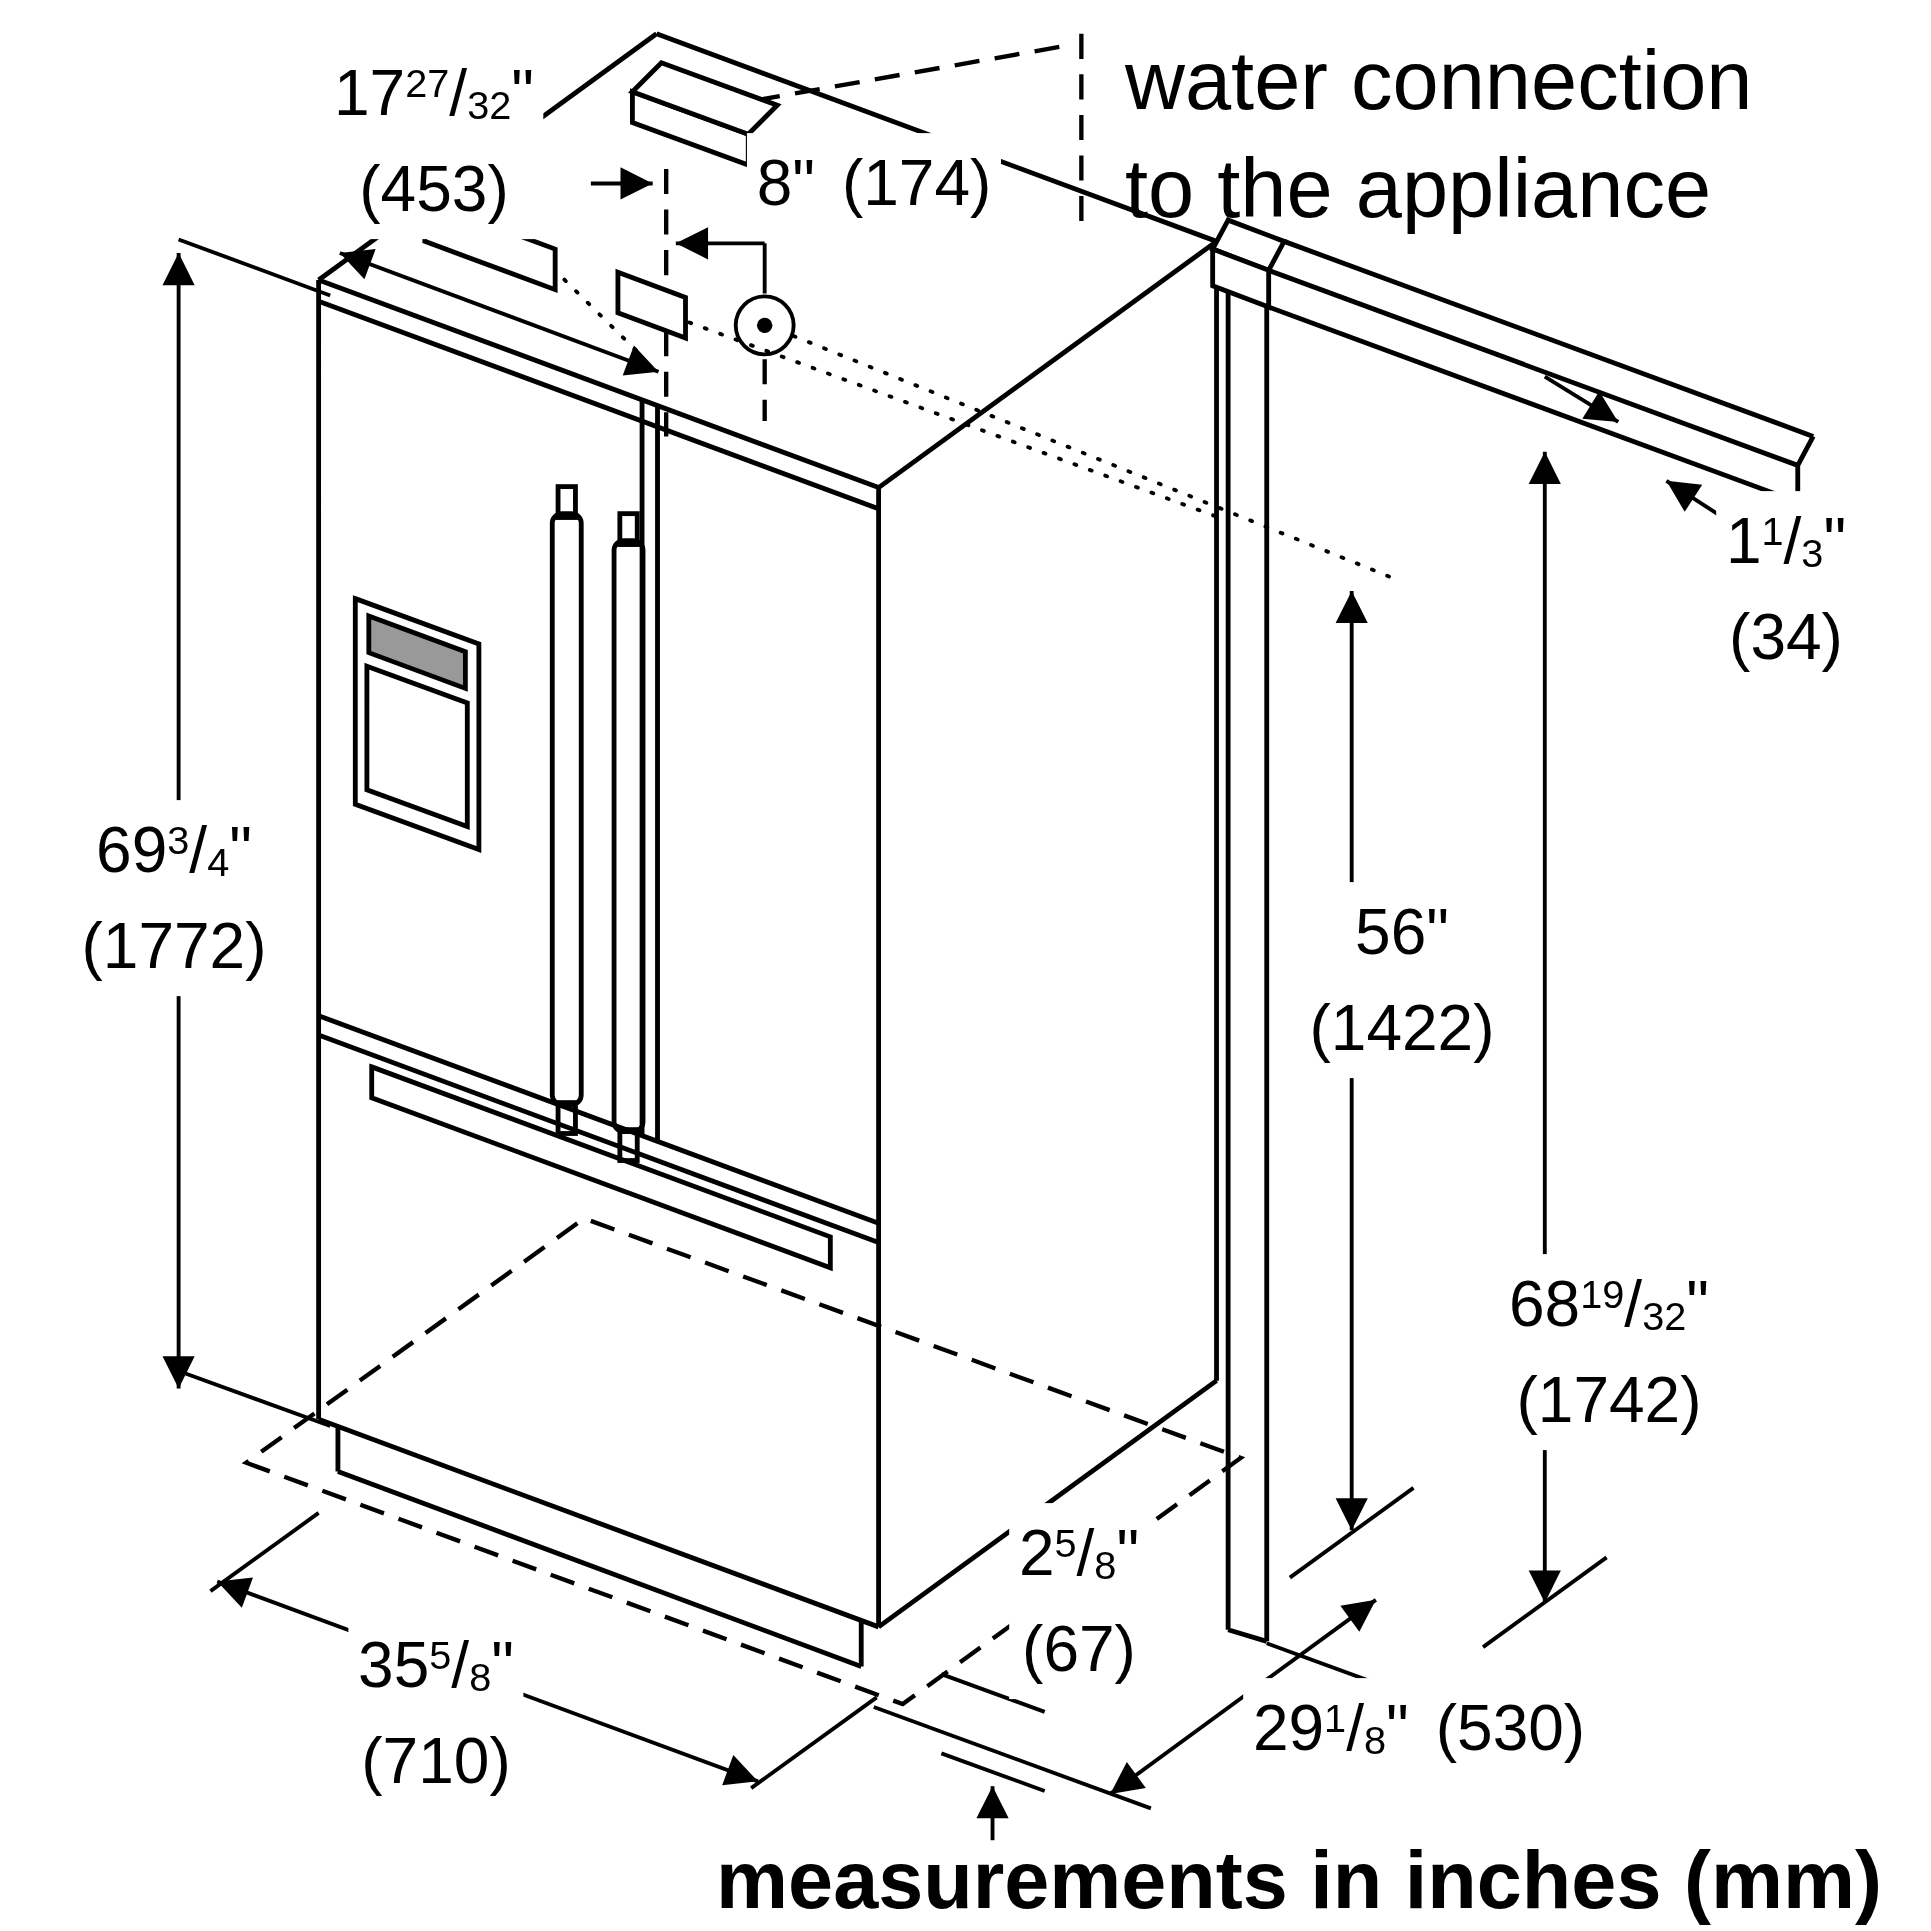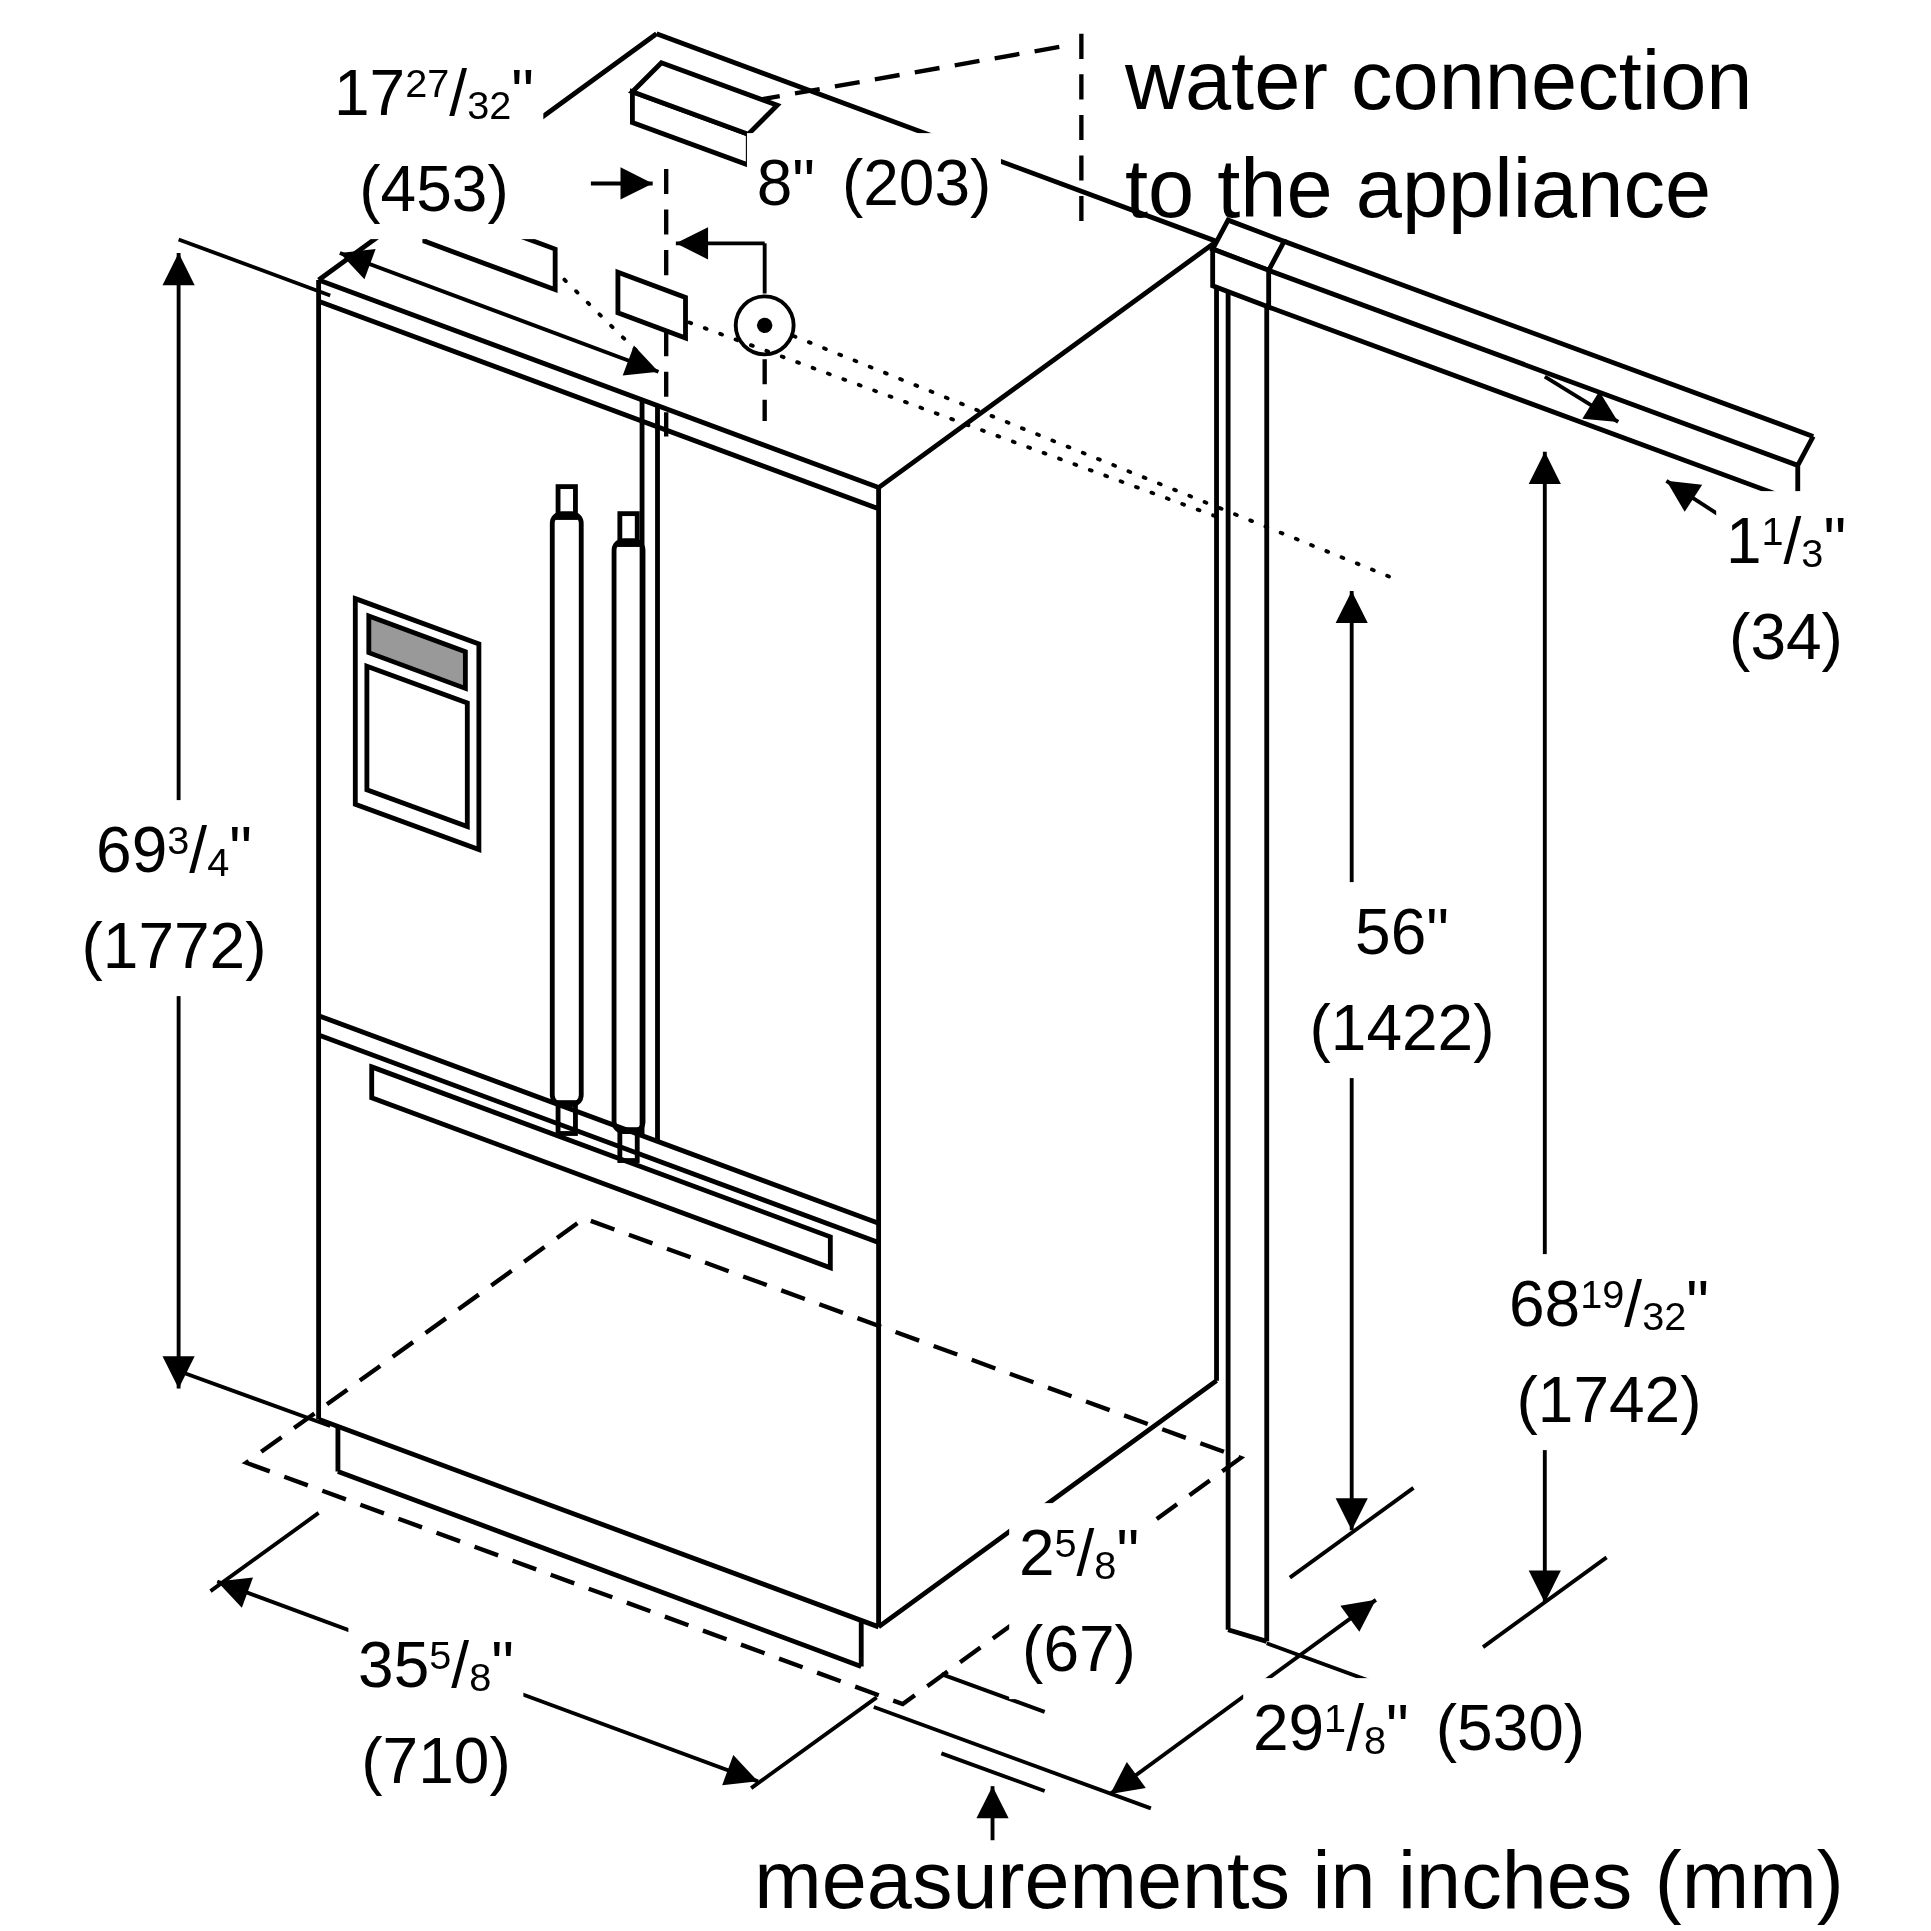--- a/index.html
+++ b/index.html
@@ -2,21 +2,21 @@
 <html><head>
 <meta charset="utf-8">
 <style>
   html,body{margin:0;padding:0;background:#fff;}
   #stage{position:relative;width:1931px;height:1931px;background:#fff;overflow:hidden;
          font-family:"Liberation Sans", sans-serif;color:#000;}
   svg{position:absolute;left:0;top:0;z-index:1;}
   .lbl{position:absolute;z-index:2;transform:translate(-50%,-50%);text-align:center;
        font-size:64px;line-height:1.5;background:#fff;padding:1.9px 9.7px;white-space:nowrap;}
   .note{position:absolute;z-index:2;font-size:83px;line-height:1.3;white-space:nowrap;background:transparent;padding:0;}
-  .footer{position:absolute;z-index:2;transform:translate(-50%,-50%);font-size:81px;white-space:nowrap;}
+  .footer{position:absolute;z-index:2;transform:translate(-50%,-50%);font-size:81px;white-space:nowrap;font-weight:bold;}
   .lbl sup{font-size:62%;position:relative;top:-0.45em;vertical-align:baseline;}
   .lbl sub{font-size:62%;position:relative;top:0.10em;vertical-align:baseline;text-align:right;}
   .m-inline{margin-left:27px;}
 </style>
 </head>
 <body>
 
 <div id="stage">
 
 <svg width="1931" height="1931" viewBox="0 0 2000 2000">
@@ -121,21 +121,21 @@
     <line x1="1028" y1="1906" x2="1028" y2="1850" marker-end="url(#ah)"></line>
   </g>
 </svg>
 
 <div class="lbl" style="left:434px;top:141px;">
   <div><span>17</span><sup>27</sup><span>/</span><sub>32</sub><span>"</span></div>
   <div>(453)</div>
 </div>
 
 <div class="lbl" style="left:874px;top:183px;">
-  <div><span>8</span><span>"</span><span class="m-inline">(203)</span></div>
+  <div><span>8</span><span>"</span><span class="m-inline">(174)</span></div>
 </div>
 
 <div class="note" style="left:1125px;top:27px;">
   <div>water connection</div>
   <div>to the appliance</div>
 </div>
 
 <div class="lbl" style="left:174px;top:898px;">
   <div><span>69</span><sup>3</sup><span>/</span><sub>4</sub><span>"</span></div>
   <div>(1772)</div>

